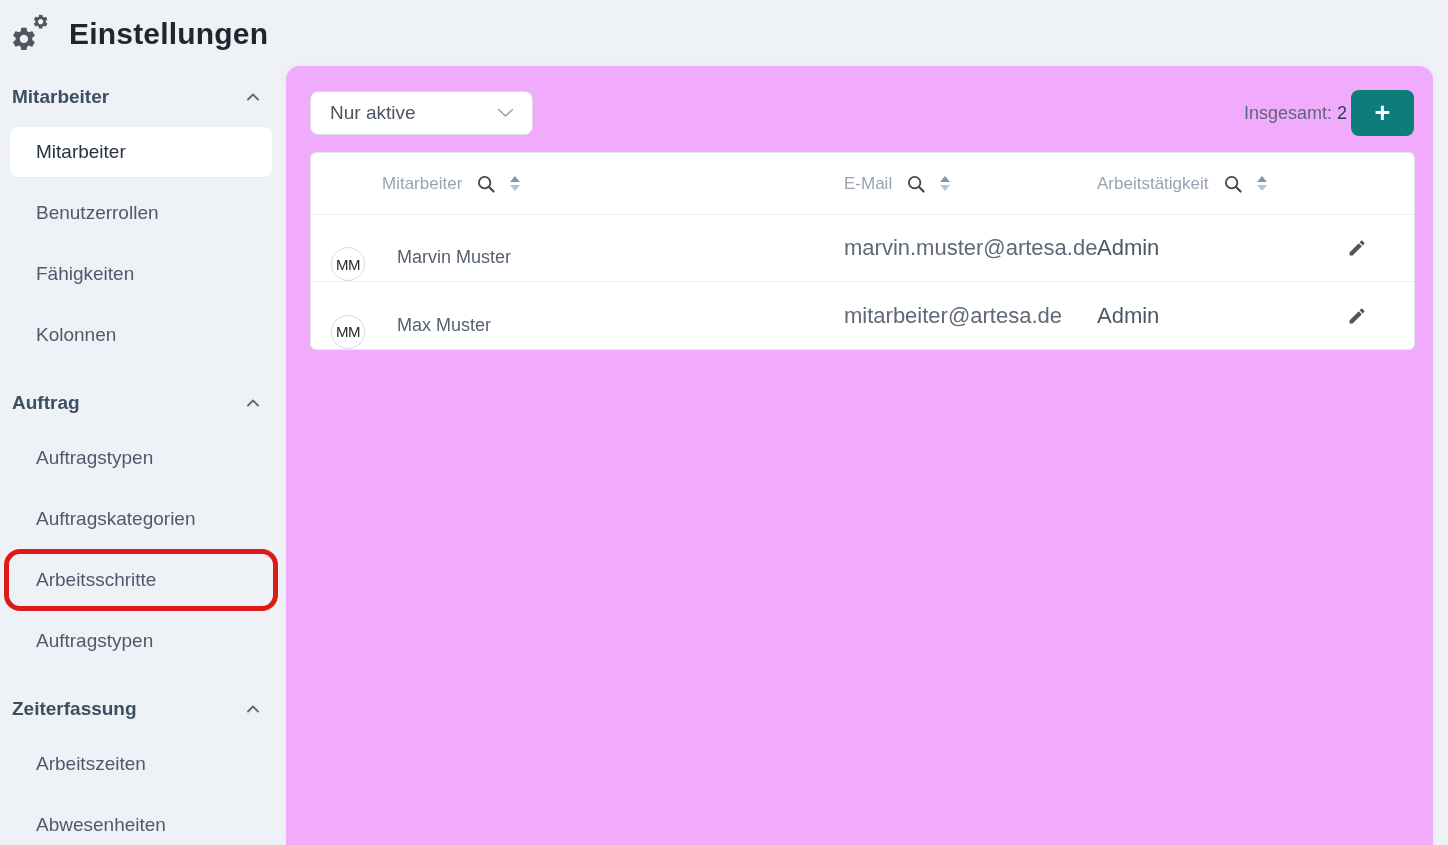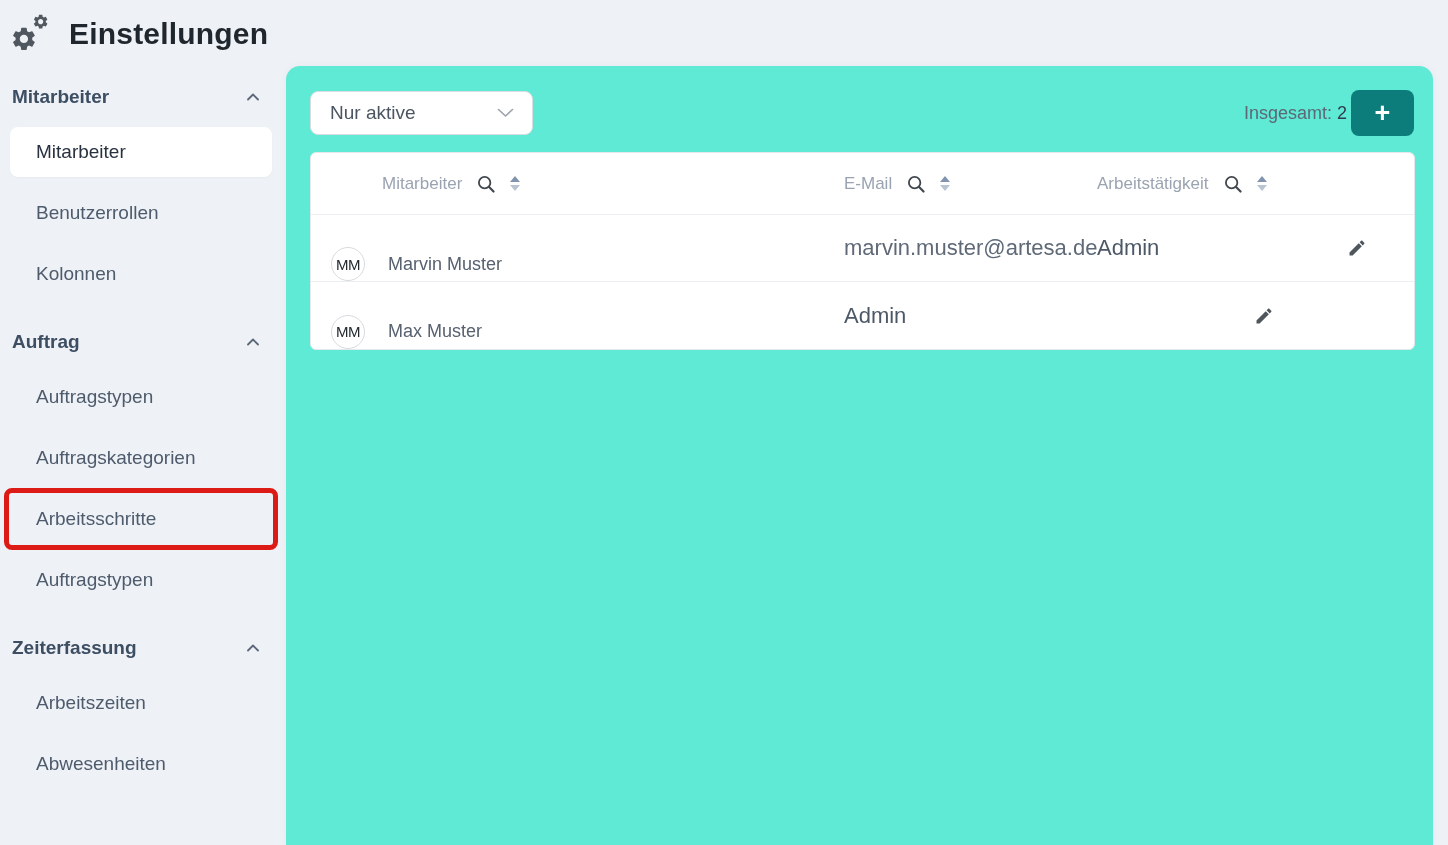--- a/index.html
+++ b/index.html
@@ -35,30 +35,30 @@
   .side-item {
     margin:11px 0 0 10px; width:262px; height:50px;
     display:flex; align-items:center; padding-left:26px;
     font-size:19px; color:#4e5b6c; border-radius:8px; cursor:pointer;
   }
   .side-item.active {
     background:#ffffff; color:#273140;
     box-shadow:0 1px 2px rgba(40,50,70,0.04);
   }
   .side-item.red-highlight {
-    border-radius:2px;
+    border-radius:10px;
     outline:5px solid #dd1b16;
     outline-offset:1px;
   }
   .side-gap { height:24px; }
 
   
   .main-panel {
     position:absolute; left:286px; top:66px; width:1147px; bottom:0;
-    background:#5eead4; border-radius:14px 14px 0 0;
+    background:#f0abfc; border-radius:14px 14px 0 0;
     box-shadow:0 0 8px rgba(30,40,60,0.04);
   }
   .toolbar {
     display:flex; align-items:center; justify-content:space-between;
     padding:24px 19px 0 24px;
   }
   .filter-select {
     width:223px; height:44px; background:#fff;
     border:1px solid #d9dce1; border-radius:8px;
     display:flex; align-items:center; justify-content:space-between;
@@ -96,21 +96,21 @@
   .th-cell.first { padding-left:71px; }
   .sort-icon { display:flex; flex-direction:column; gap:3px; cursor:pointer; }
   .sort-icon .up {
     width:0; height:0; border-left:5px solid transparent; border-right:5px solid transparent;
     border-bottom:6px solid #8095ad;
   }
   .sort-icon .down {
     width:0; height:0; border-left:5px solid transparent; border-right:5px solid transparent;
     border-top:6px solid #b9c4d2;
   }
-  .cell-name { display:flex; align-items:center; gap:23px; padding-left:20px;margin-top:32px; }
+  .cell-name { display:flex; gap:32px; padding-left:20px;margin-top:32px; }
   .avatar {
     width:34px; height:34px; border-radius:50%;
     border:1px solid #d7dbdf; background:#fff;
     display:flex; align-items:center; justify-content:center;
     font-size:15px; letter-spacing:-0.5px; color:#23292f;
   }
   .name-text { font-size:18px; color:#57616f; }
   .cell-email { font-size:22px; color:#5f6977; }
   .cell-role  { font-size:22px; color:#4d5867; }
   .cell-edit  { display:flex; justify-content:flex-end; padding-right:45px; }
@@ -139,20 +139,23 @@
       <svg width="14" height="10" viewBox="0 0 14 10">
           <polyline points="2,7.5 7,2.5 12,7.5" fill="none" stroke="#5c6879" stroke-width="1.8" stroke-linecap="round" stroke-linejoin="round"></polyline>
         </svg>
     </span>
   </div>
   <div class="side-item active">
     <span>Mitarbeiter</span>
   </div>
   <div class="side-item">
     <span>Benutzerrollen</span>
+  </div>
+  <div class="side-item">
+    <span>Fähigkeiten</span>
   </div>
   <div class="side-item">
     <span>Kolonnen</span>
   </div>
 
   <div class="side-gap"></div>
   <div class="side-section-header">
     <span>Auftrag</span>
     <span class="chev">
       <svg width="14" height="10" viewBox="0 0 14 10">
@@ -273,20 +276,21 @@
           </span>
         </button>
       </div>
     </div>
 
     <div class="t-row t-body-row">
       <div class="cell-name">
         <span class="avatar">MM</span>
         <span class="name-text">Max Muster</span>
       </div>
+      <div class="cell-email">mitarbeiter@artesa.de</div>
       <div class="cell-role">Admin</div>
       <div class="cell-edit">
         <button class="edit-btn">
           <span style="display:flex;">
             <svg width="20" height="20" viewBox="0 0 24 24">
                 <path fill="#4f565c" d="M3 17.25V21h3.75L17.81 9.94l-3.75-3.75L3 17.25zM20.71 7.04c.39-.39.39-1.02 0-1.41l-2.34-2.34c-.39-.39-1.02-.39-1.41 0l-1.83 1.83 3.75 3.75 1.83-1.83z"></path>
               </svg>
           </span>
         </button>
       </div>

